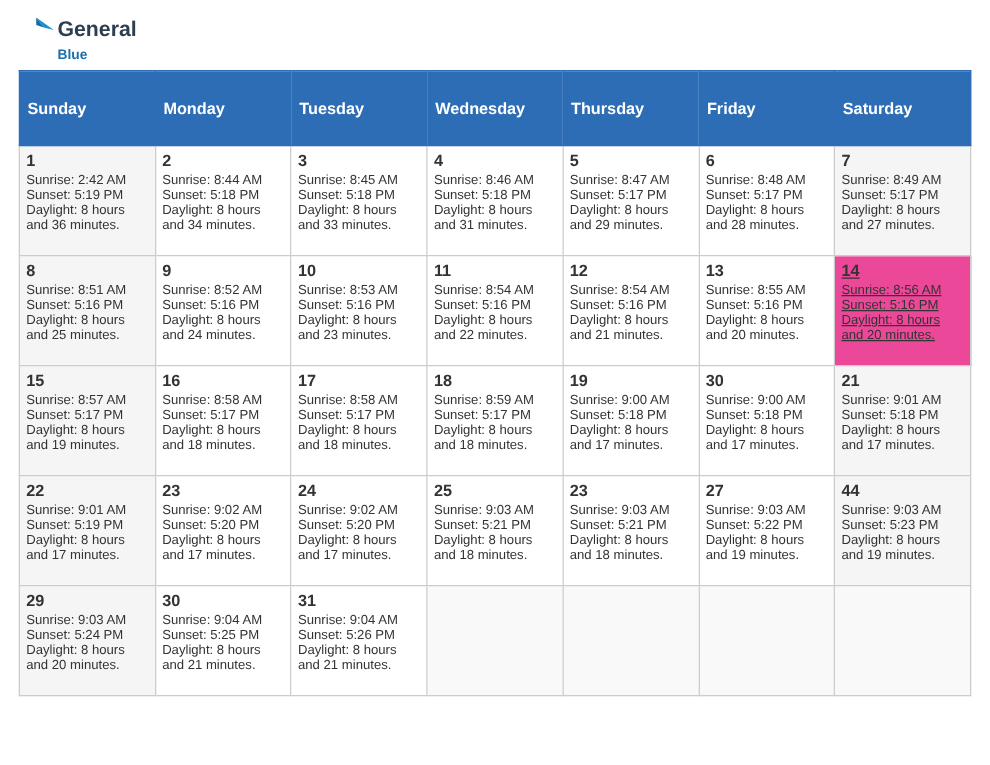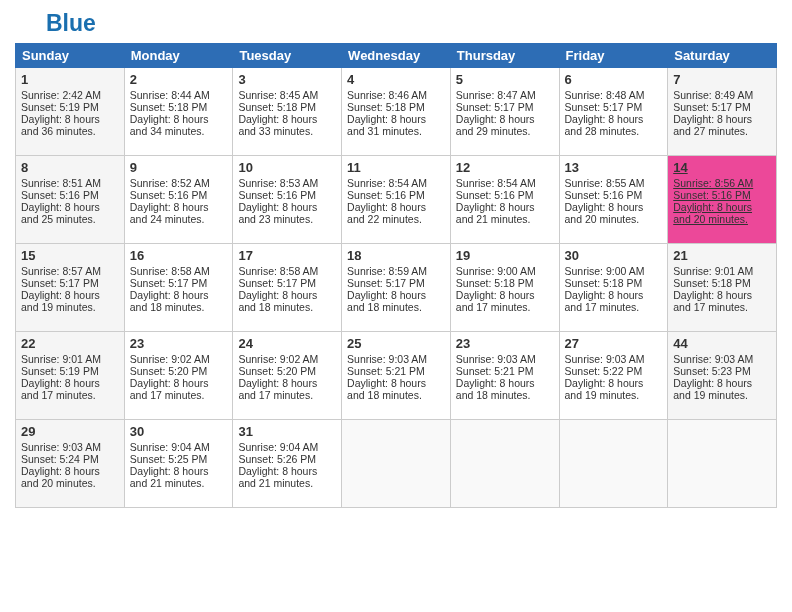--- a/index.html
+++ b/index.html
@@ -36,21 +36,21 @@
     }
     table {
       width: 100%;
       border-collapse: collapse;
       table-layout: fixed;
     }
     th {
       background: #2d6db5;
       color: #fff;
       text-align: left;
-      padding: 4px 6px;
+      padding: 22px 6px;
       font-size: 13px;
       font-weight: bold;
       border: 1px solid #2d6db5;
     }
     td {
       vertical-align: top;
       border: 1px solid #ccc;
       padding: 4px 5px;
       font-size: 10.5px;
       color: #333;
@@ -69,21 +69,28 @@
       background: #f9f9f9;
     }
     tr:nth-child(even) td { }
   </style>
 </head>
 <body>
 
 <div class="header">
   <div class="logo">
 <div style="display:flex;flex-direction:column;align-items:flex-start;">
-  <span style="font-size:23px;font-weight:bold;color:#1a6faf;margin-left:31px;">Blue</span>
+  <div style="display:flex;align-items:center;gap:3px;">
+    <svg width="28" height="28" viewBox="0 0 28 28">
+      <polygon points="14,4 28,14 20,12" fill="#1a8fd1"></polygon>
+      <polygon points="14,4 20,12 14,10" fill="#0e6fa0"></polygon>
+    </svg>
+    <span style="font-size:17px;font-weight:bold;color:#2c3e50;">General</span>
+  </div>
+  <span style="font-size:11px;font-weight:bold;color:#1a6faf;margin-left:31px;">Blue</span>
 </div>
     </div>
   <div class="title-block">
     <div class="month-title"></div>
     <div class="location"></div>
   </div>
 </div>
 
 <table>
   <thead>

